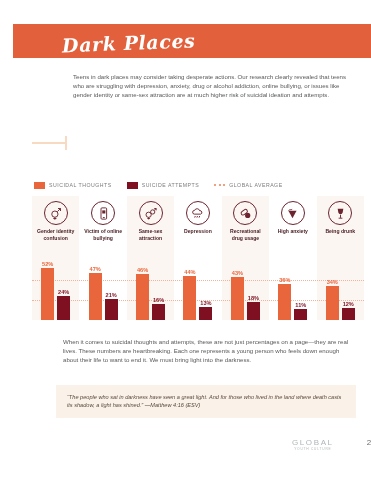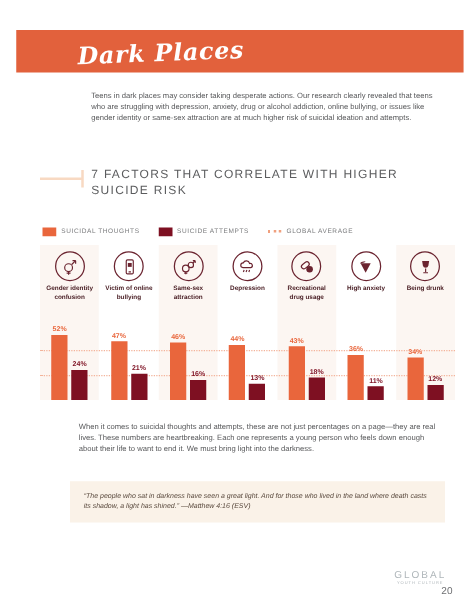--- a/index.html
+++ b/index.html
@@ -255,26 +255,25 @@
     font-size: 5.6px;
     line-height: 8.4px;
     font-style: italic;
     color: #5A4A3E;
   }
 
   
   .footer {
     position: absolute;
     left: 292px;
-    top: 455px;
+    top: 438px;
     width: 70px;
     height: 18px;
     display: flex;
-    align-items: flex-end;
-    flex-direction: column;
+    align-items: flex-start;
   }
   .logo {
     display: flex;
     flex-direction: column;
     align-items: center;
     margin-right: 5px;
   }
   .logo-main {
     font-size: 8px;
     letter-spacing: 1.6px;
@@ -305,21 +304,20 @@
 
 <div class="page">
 
   <div class="header-band"></div>
   <div class="header-title">Dark Places</div>
 
   <div class="intro">Teens in dark places may consider taking desperate actions. Our research clearly revealed that teens who are struggling with depression, anxiety, drug or alcohol addiction, online bullying, or issues like gender identity or same-sex attraction are at much higher risk of suicidal ideation and attempts.</div>
 
   <div class="sec-rule"></div>
   <div class="sec-rule-tip"></div>
-  <div class="section-heading">7 FACTORS THAT CORRELATE WITH HIGHER SUICIDE RISK</div>
 
   <div class="legend">
     <div class="legend-item">
       <span class="legend-swatch thoughts"></span>
       <span class="legend-label">SUICIDAL THOUGHTS</span>
     </div>
     <div class="legend-item">
       <span class="legend-swatch attempts"></span>
       <span class="legend-label">SUICIDE ATTEMPTS</span>
     </div>

